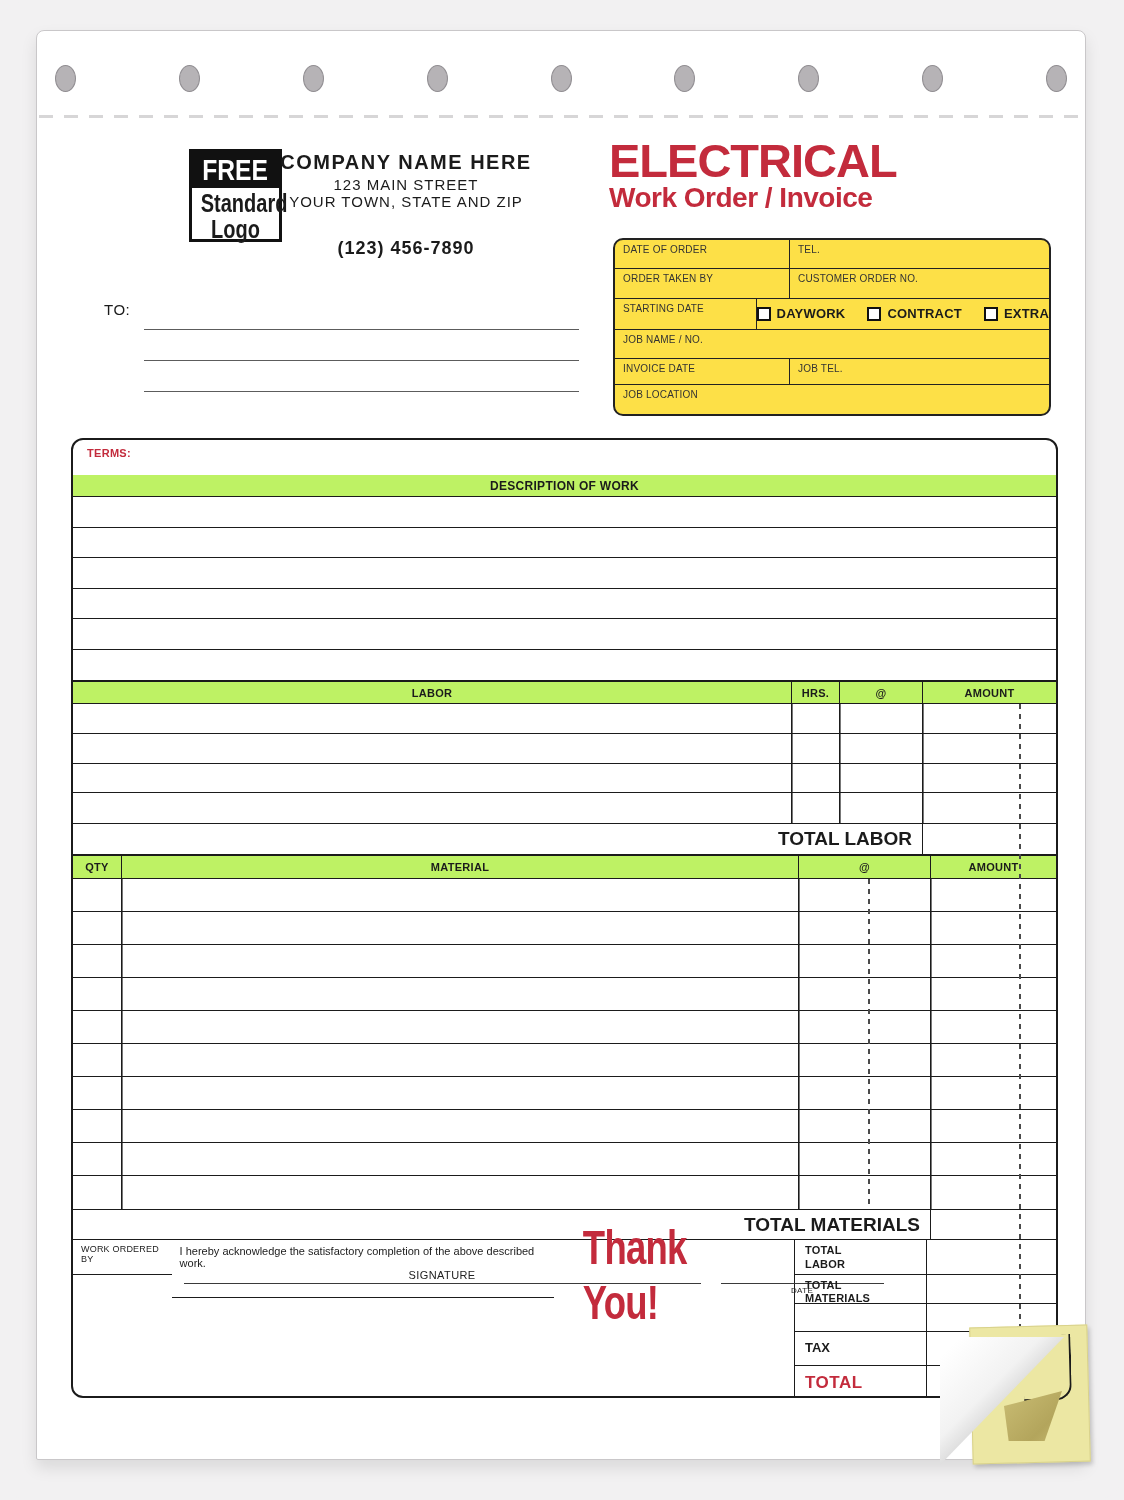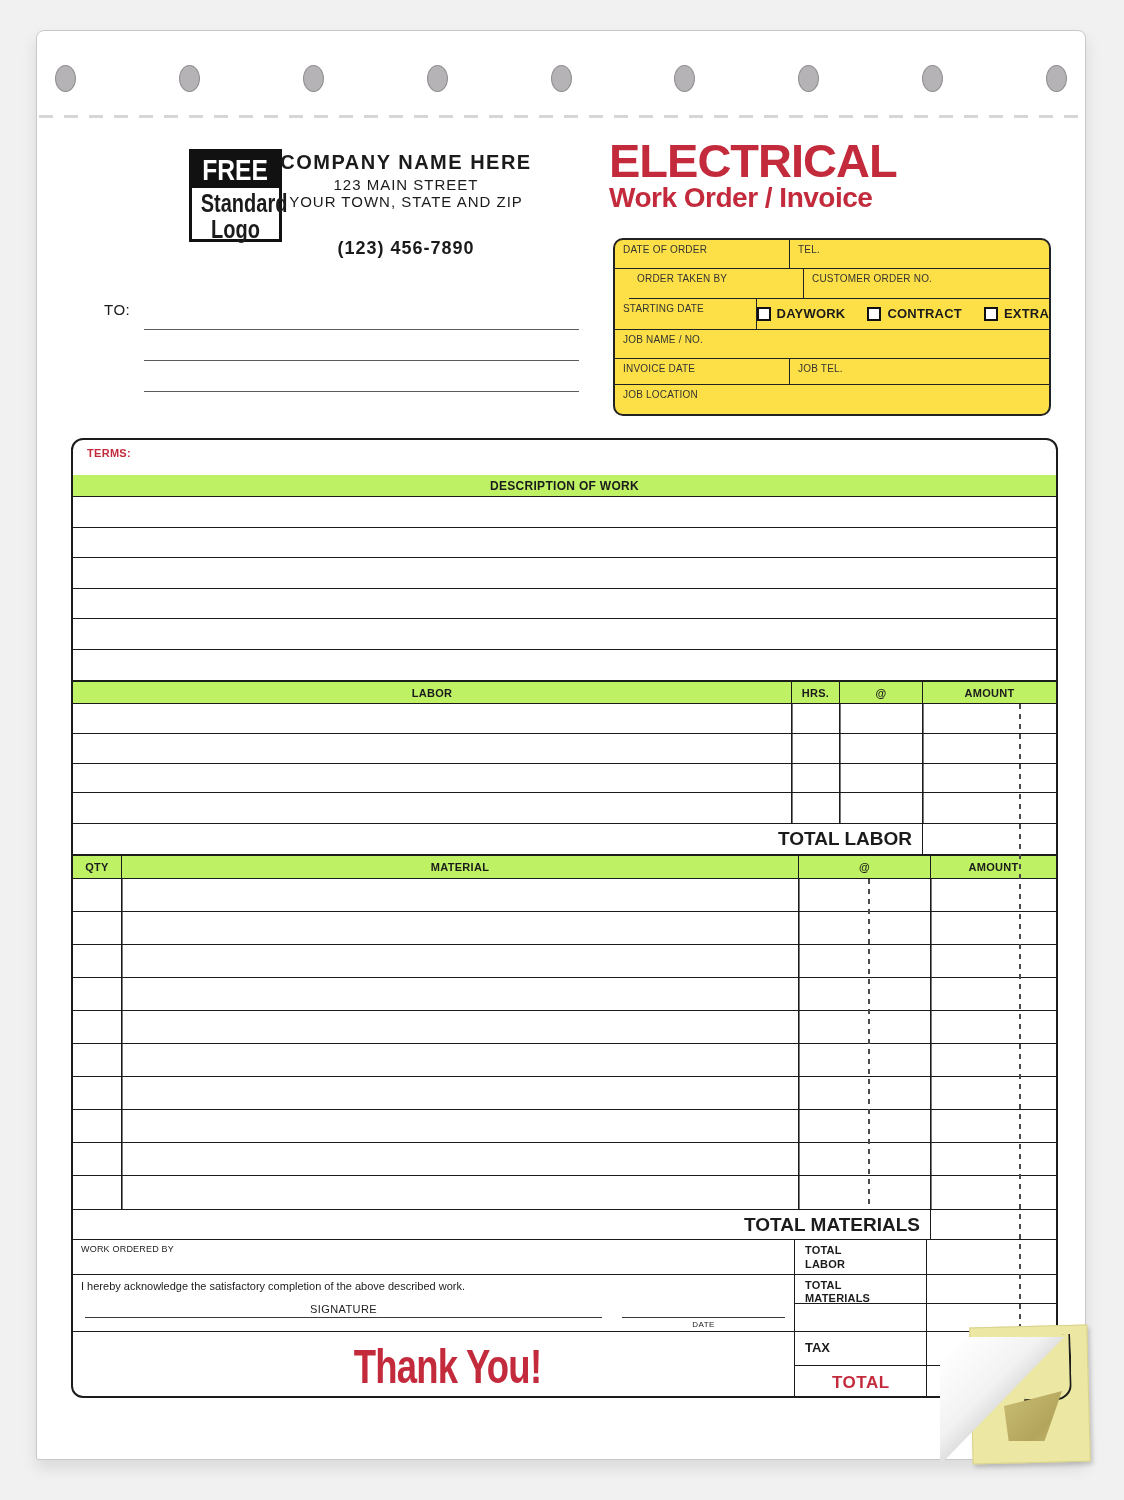--- a/index.html
+++ b/index.html
@@ -81,25 +81,25 @@
   .mb-3 { width:132px; border-left:1.6px solid #1b1b1b; } .mb-4 { flex:1; border-left:1.6px solid #1b1b1b; }
   .mat-row { height:33px; border-bottom:1.6px solid #1b1b1b;
     background-image:linear-gradient(#1b1b1b,#1b1b1b),linear-gradient(#1b1b1b,#1b1b1b),linear-gradient(#1b1b1b,#1b1b1b);
     background-size:1.6px 100%,1.6px 100%,1.6px 100%; background-position:48px 0,725px 0,857px 0; background-repeat:no-repeat; }
   .mat-row:last-of-type { border-bottom:none; }
   .total-mat-row { height:30px; }
   .tm-merged { width:857px; } .tm-amount { flex:1; border-left:1.6px solid #1b1b1b; }
 
   
   .foot { display:flex; height:162px; border-top:1.8px solid #1b1b1b; }
-  .foot-col1 { flex:1; display:flex; flex-direction:column; }
+  .foot-col1 { flex:1; display:flex; flex-direction:row; }
   .foot-col2 { width:132px; border-left:1.6px solid #1b1b1b; display:flex; flex-direction:column; }
   .foot-col3 { width:130px; border-left:1.6px solid #1b1b1b; display:flex; flex-direction:column; }
   .fc { border-bottom:1.6px solid #1b1b1b; position:relative; }
-  .fc:last-child { border-bottom:none;margin-left:27px; }
+  .fc:last-child { border-bottom:none; }
   .f-ordered { height:35px; font-size:9px; padding:4px 0 0 8px; letter-spacing:.2px; }
   .f-ack { height:58px; font-size:11px; padding:5px 0 0 8px; }
   .f-thanks { height:69px; display:flex; align-items:center; justify-content:center; }
   .thank-you { font-size:48px; font-weight:bold; transform:scaleX(.76); letter-spacing:-1px; }
   .sig-line { position:absolute; left:12px; bottom:13px; width:517px; border-top:1.8px solid #3a3a3a; }
   .date-line { position:absolute; left:549px; bottom:13px; width:163px; border-top:1.8px solid #3a3a3a; }
   .sig-cap { position:absolute; left:12px; bottom:16px; width:517px; text-align:center; font-size:11px; letter-spacing:.4px; color:#222; }
   .date-cap { position:absolute; left:549px; bottom:2px; width:163px; text-align:center; font-size:8px; letter-spacing:.4px; color:#222;margin-top:16px; }
   .r35{height:35px;} .r29{height:29px;} .r34{height:34px;} .rlast{height:35px;}
   .stack-label { font-size:11px; font-weight:bold; line-height:1.25; padding:4px 0 0 10px; letter-spacing:.2px; }
@@ -170,21 +170,21 @@
 
     <div class="info-grid">
       <div class="ig-row" style="height:30px;">
         <div class="ig-cell ig-left">
           <span class="ig-label">DATE OF ORDER</span>
           </div>
         <div class="ig-cell ig-rest">
           <span class="ig-label">TEL.</span>
           </div>
       </div>
-      <div class="ig-row" style="height:30px;margin-left:14px;">
+      <div class="ig-row" style="height:30px;">
         <div class="ig-cell ig-left">
           <span class="ig-label">ORDER TAKEN BY</span>
           </div>
         <div class="ig-cell ig-rest">
           <span class="ig-label">CUSTOMER ORDER NO.</span>
           </div>
       </div>
       <div class="ig-row" style="height:32px;">
         <div class="ig-cell ig-left">
           <span class="ig-label">STARTING DATE</span>

